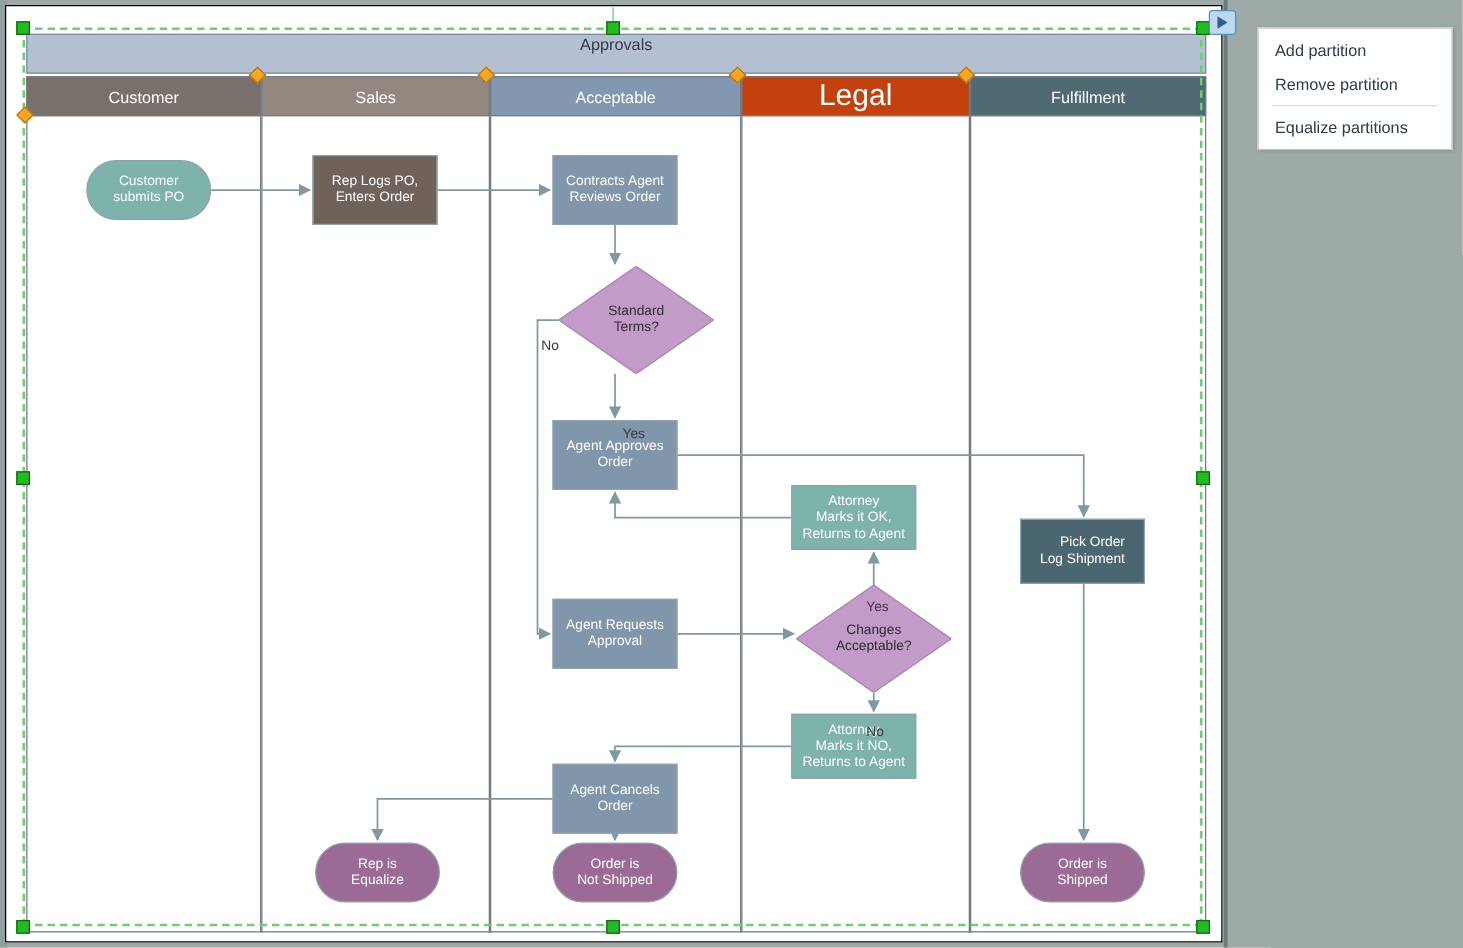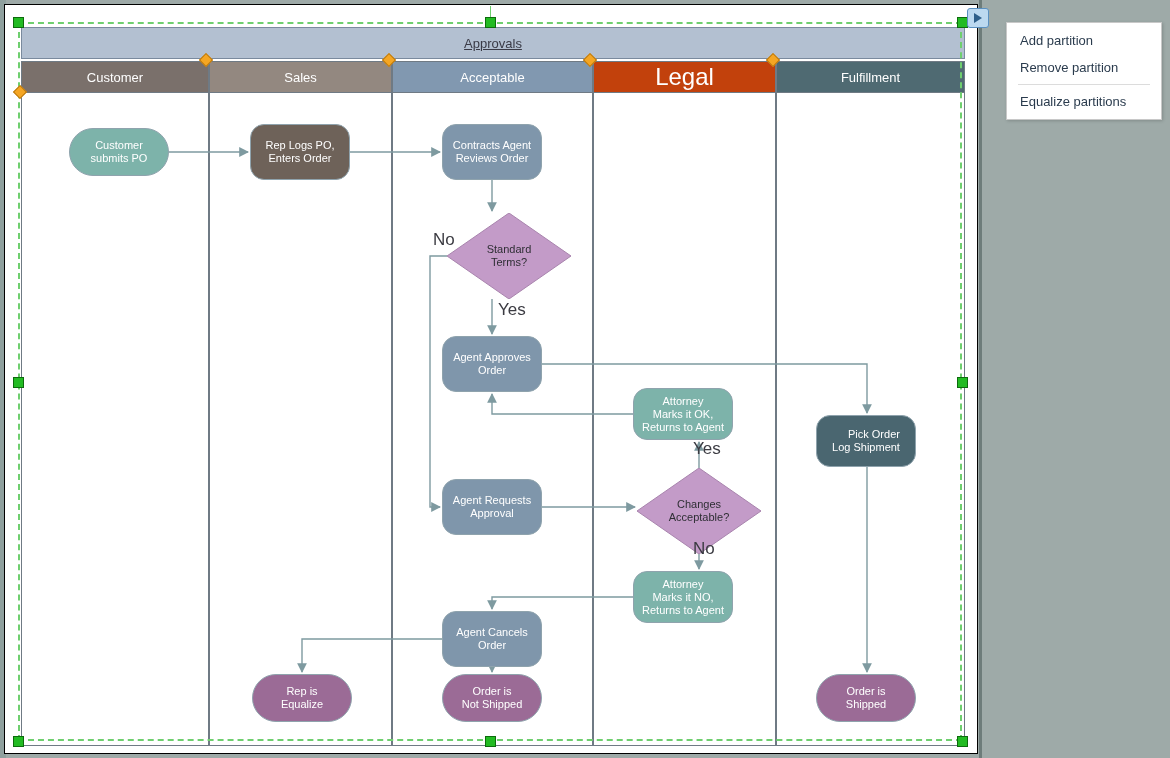--- a/index.html
+++ b/index.html
@@ -25,54 +25,54 @@
   #gray-right-edge{
     position:absolute;left:979px;top:0;width:3px;height:758px;background:#6d7c7a;
   }
 
   
   #diagram{position:absolute;left:16px;top:18px;width:948px;height:724px;}
 
   .title-band{
     position:absolute;left:0;top:4px;width:944px;height:32px;
     background:#b3c0d1;border:1px solid #7a8a9e;box-sizing:border-box;
-    display:flex;align-items:center;justify-content:center;
-    color:#3a3a46;font-size:13px;text-decoration:underline;
+    display:flex;justify-content:center;
+    color:#3a3a46;font-size:13px;
   }
   .lane-header{
     position:absolute;top:38px;height:32px;
     box-sizing:border-box;border:1px solid #6f7a84;
     display:flex;align-items:center;justify-content:center;
     color:#ffffff;font-size:13px;
   }
   .lane-body{
     position:absolute;top:70px;height:653px;
     box-sizing:border-box;
     border-left:1px solid #6f7a84;border-right:1px solid #6f7a84;
     border-bottom:1px solid #6f7a84;
     background:#ffffff;
   }
 
   
   .shape{position:absolute;box-sizing:border-box;display:flex;
     align-items:center;justify-content:center;text-align:center;
-    font-size:11px;line-height:13px;color:#ffffff;white-space:pre-line;border-radius:14px;}
+    font-size:11px;line-height:13px;color:#ffffff;white-space:pre-line;}
   .shape.proc{border:1px solid #8fa3ad;}
   .shape.term{border-radius:28px;border:1px solid #8fa3ad;}
   .diamond-wrap{position:absolute;}
   .diamond-wrap svg{position:absolute;left:0;top:0;}
   .diamond-label{position:absolute;left:0;top:0;width:100%;height:100%;
     display:flex;align-items:center;justify-content:center;text-align:center;
     font-size:11px;line-height:13px;color:#2e2e34;white-space:pre-line;}
 
   
   #connectors{position:absolute;left:0;top:0;width:948px;height:724px;
     pointer-events:none;}
 
-  .edge-label{position:absolute;font-size:17px;color:#3b3b42;}
+  .edge-label{position:absolute;font-size:11px;color:#3b3b42;margin-top:41px;}
 
   
   .sel-border{position:absolute;border:2px dashed #6fcf6f;box-sizing:border-box;}
   .handle-sq{position:absolute;width:11px;height:11px;background:#22bb22;
     border:1px solid #0d6b0d;box-sizing:border-box;}
   .handle-dia{position:absolute;width:10px;height:10px;background:#f5a623;
     border:1px solid #b8770f;box-sizing:border-box;
     transform:rotate(45deg);}
   #rotate-stem{position:absolute;width:1px;background:#6fcf6f;}
 

